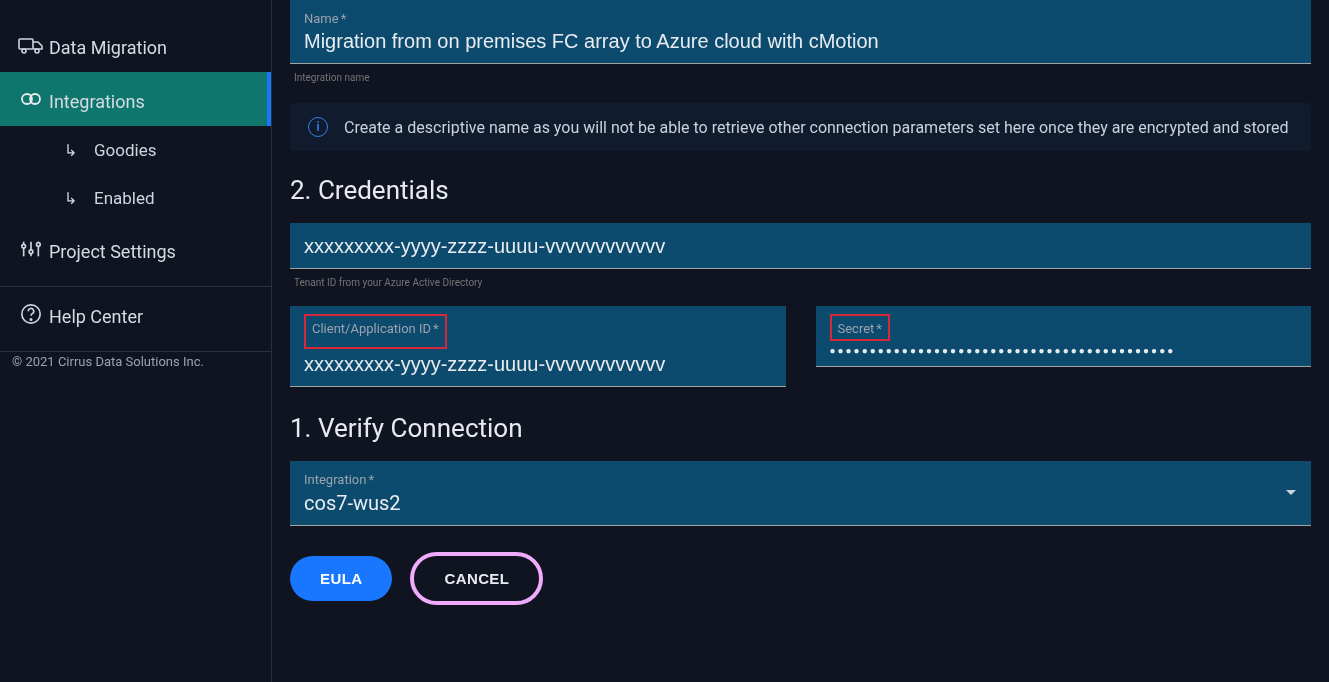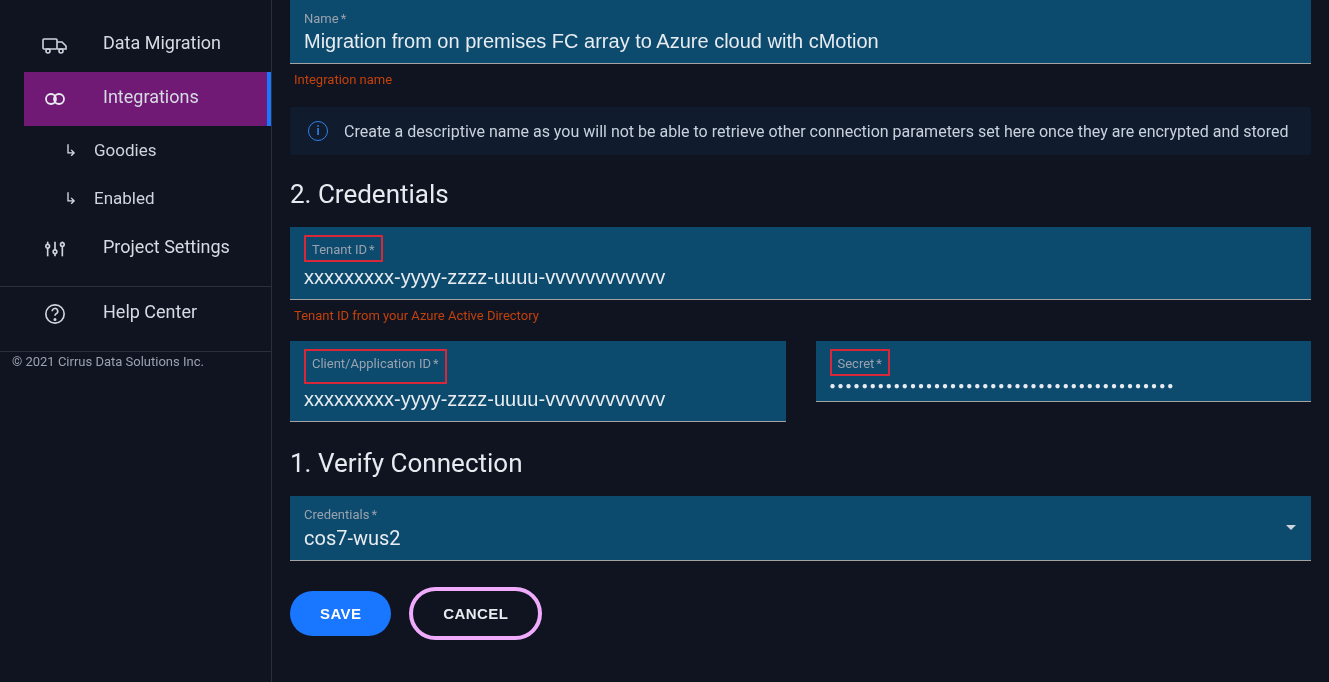--- a/index.html
+++ b/index.html
@@ -17,30 +17,29 @@
   .sidebar {
     width: 272px;
     background: #0f1420;
     border-right: 1px solid #2a2f3a;
     display: flex;
     flex-direction: column;
     padding-top: 18px;
   }
   .side-item {
     display: flex;
-    align-items: flex-start;
-    gap: 35px;
+    align-items: flex-end;
+    gap: 5px;
     padding: 14px 18px;
     font-size: 18px;
     color: #d6dbe3;
     cursor: pointer;
-    margin-left: 24px;
   }
   .side-item.active {
-    background: #701a75;
+    background: #0f766e;
     position: relative;
   }
   .side-item.active::after {
     content: "";
     position: absolute;
     right: 0;
     top: 0;
     bottom: 0;
     width: 4px;
     background: #1976ff;
@@ -113,22 +112,22 @@
   .field-label .req::after { content: "*"; margin-left: 2px; }
   .field-value {
     font-size: 20px;
     color: #e8ecf1;
     background: transparent;
     border: none;
     outline: none;
     width: 100%;
   }
   .helper {
-    font-size: 13px;
-    color: #c2410c;
+    font-size: 10px;
+    color: #737373;
     margin: 8px 4px 0 4px;
   }
 
   .info-banner {
     background: #101c2d;
     border-radius: 3px;
     padding: 14px 18px;
     display: flex;
     align-items: center;
     gap: 16px;
@@ -271,25 +270,20 @@
   <div class="helper">Integration name</div>
 
   <div class="info-banner">
     <span class="info-icon">i</span>
     <span class="msg">Create a descriptive name as you will not be able to retrieve other connection parameters set here once they are encrypted and stored</span>
   </div>
 
   <h2 class="section-title" style="margin-top:24px">2. Credentials</h2>
 
   <div class="field">
-    <div>
-      <span class="highlight-box">
-        <span class="field-label" style="margin-bottom:0"><span class="req">Tenant ID</span></span>
-      </span>
-    </div>
     <input class="field-value" style="margin-top: 4px;" value="xxxxxxxxx-yyyy-zzzz-uuuu-vvvvvvvvvvvv">
   </div>
   <div class="helper">Tenant ID from your Azure Active Directory</div>
 
   <div class="row">
     <div class="col">
       <div class="field">
         <div>
           <span class="highlight-box">
             <span class="field-label" style="margin-bottom:9px"><span class="req">Client/Application ID</span></span>
@@ -306,27 +300,27 @@
           </span>
         </div>
         <div class="field-value" style="margin-top:4px; font-size:10px; letter-spacing:2px;">●●●●●●●●●●●●●●●●●●●●●●●●●●●●●●●●●●●●●●●●●●●</div>
       </div>
     </div>
   </div>
 
   <h2 class="section-title" style="margin-top:26px">1. Verify Connection</h2>
 
   <div class="field select-field">
-    <div class="field-label"><span class="req">Credentials</span></div>
+    <div class="field-label"><span class="req">Integration</span></div>
     <div class="field-value">cos7-wus2</div>
     <span class="chevron-down">
       <svg width="12" height="8" viewBox="0 0 12 8" fill="#cfd4dd">
           <path d="M1 1l5 5 5-5z"></path>
         </svg>
     </span>
   </div>
 
   <div class="actions">
-    <button class="btn btn-primary">SAVE</button>
+    <button class="btn btn-primary">EULA</button>
     <button class="btn btn-secondary">CANCEL</button>
   </div>
 
 </div>
 
 </body></html>

